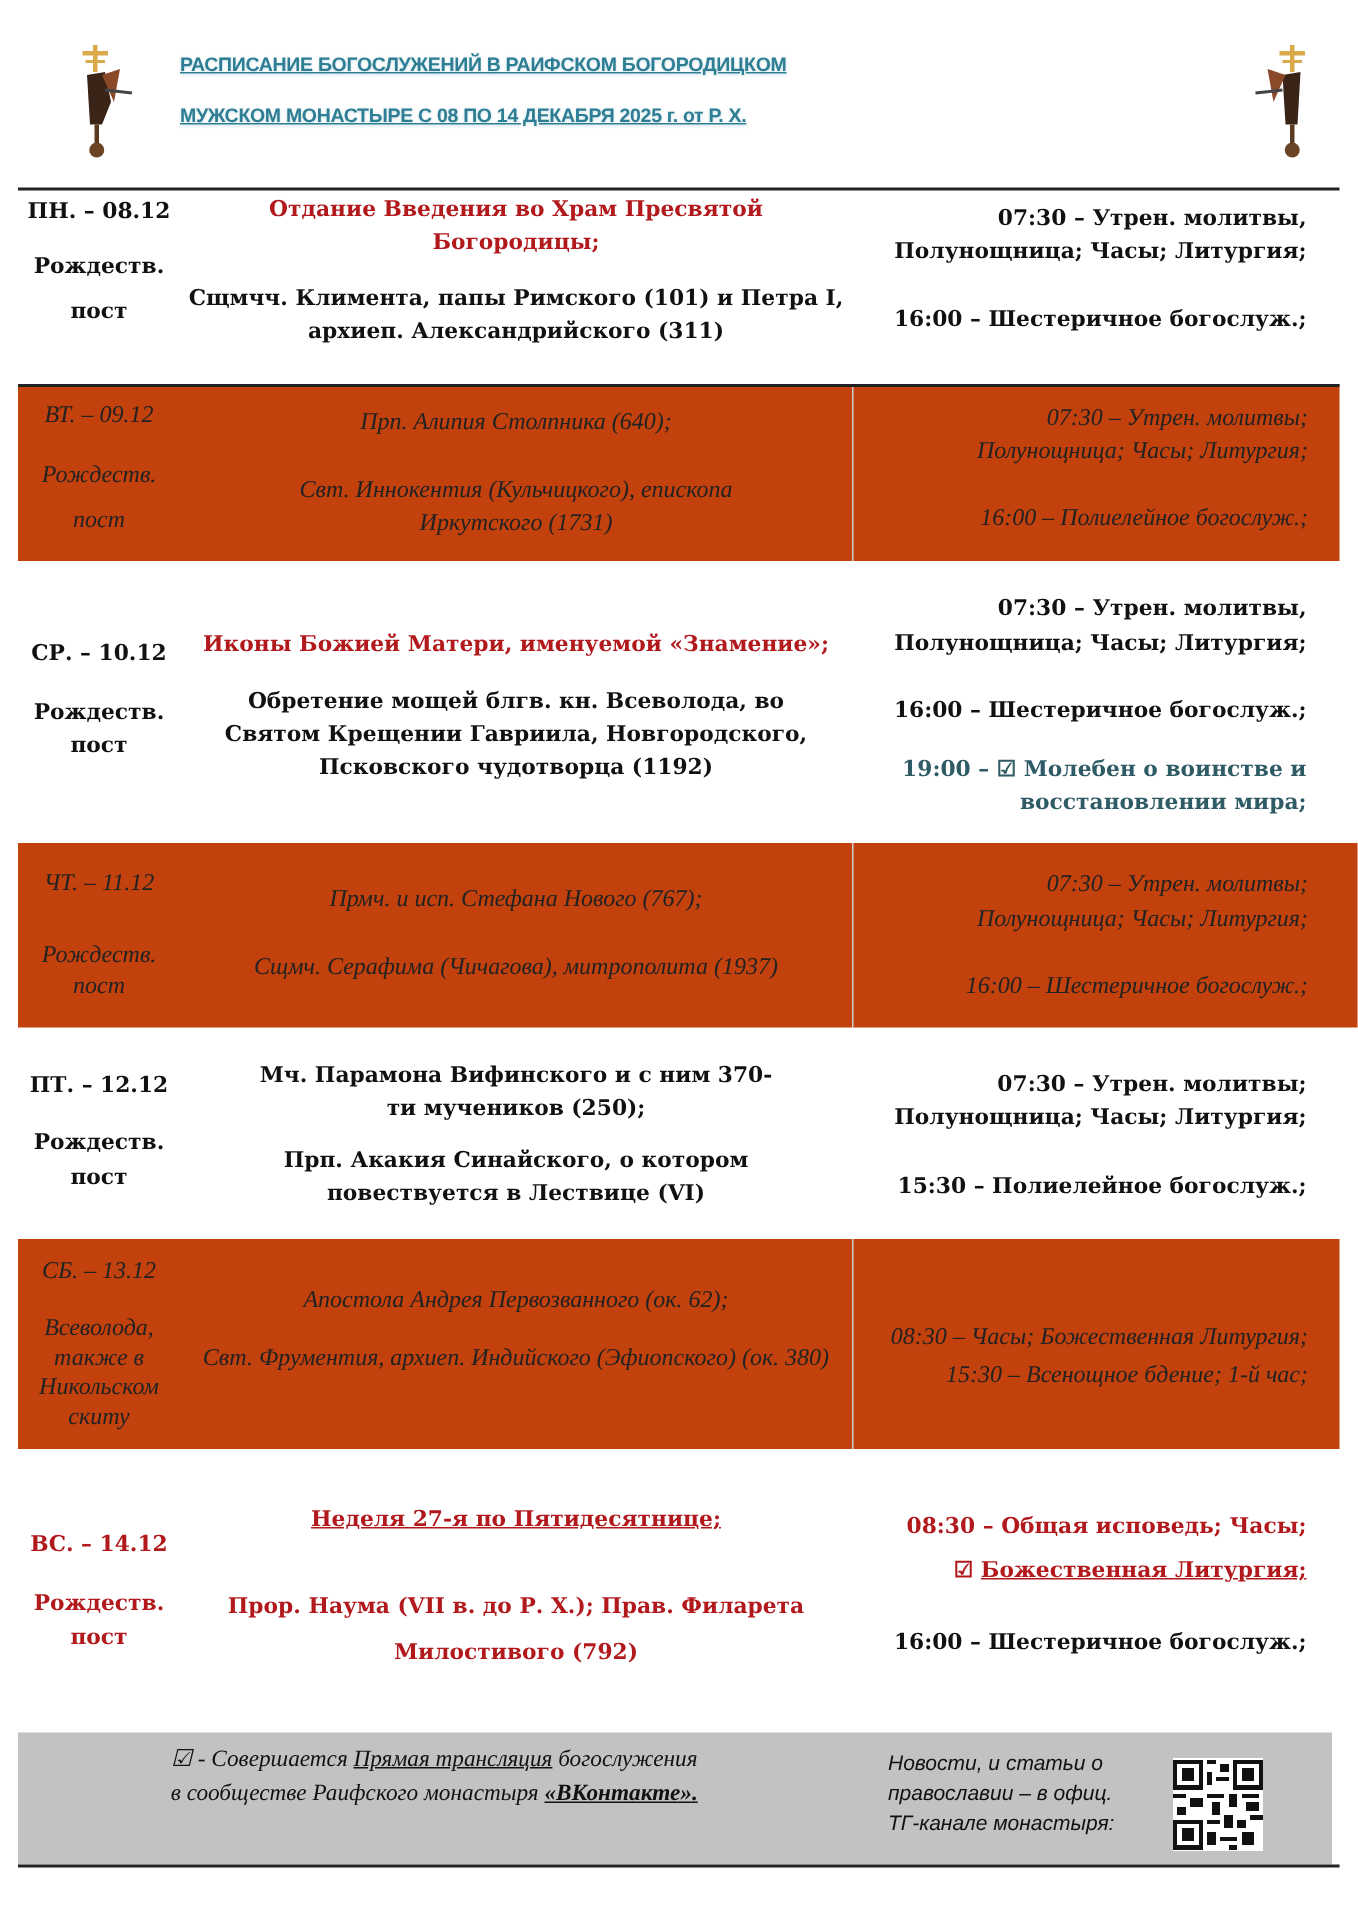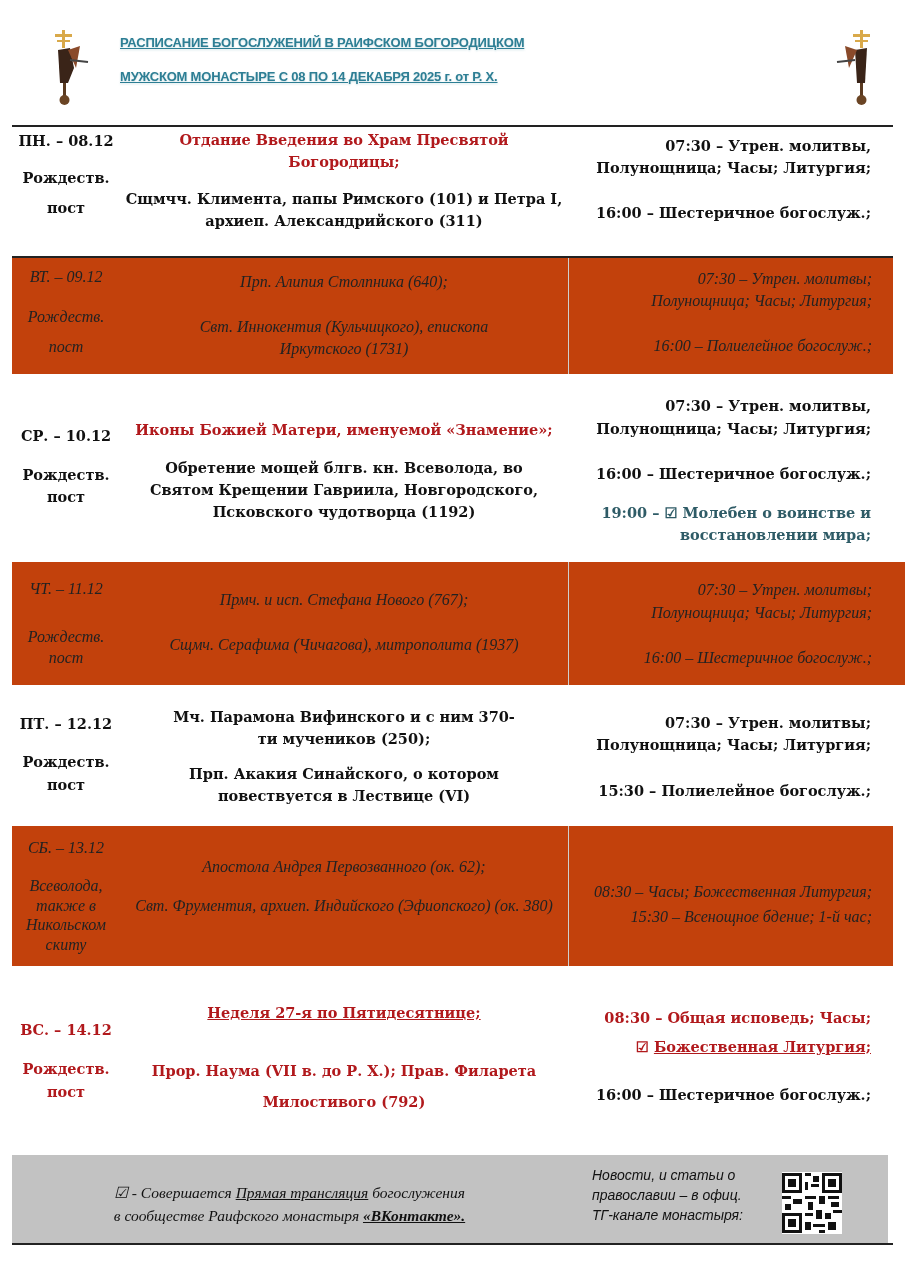--- a/index.html
+++ b/index.html
@@ -25,21 +25,21 @@
   .row.gray .c-times { border-left:1px solid #cfcfcf; }
   .t { position:absolute; left:0; right:0; font-size:14.5px; line-height:22px; font-weight:bold; }
   .it { font-family:"Liberation Serif", serif; font-style:italic; font-weight:normal; font-size:16px; color:#222; }
   .red { color:#b1191c; }
   .teal { color:#2e5b66; }
   .u { text-decoration:underline; }
   .times-time { }
 
   .footer { position:absolute; left:12px; top:1155px; width:876px; height:88px; background:#c2c2c2; }
   .footer-bottom { position:absolute; left:12px; top:1243px; width:881px; height:2px; background:#222; }
-  .f-left { position:absolute; left:0; top:26px; width:555px; text-align:center;
+  .f-left { position:absolute; left:0; top:6px; width:555px; text-align:center;
             font-family:"Liberation Serif", serif; font-style:italic; font-size:15.5px; line-height:23px; color:#111; }
   .f-right { position:absolute; left:580px; top:10px; width:180px;
              font-family:Liberation Sans, sans-serif; font-style:italic; font-size:14px; line-height:20px; color:#111; }
   .qr { position:absolute; left:770px; top:17px; width:60px; height:62px; background:#fff; }
 </style>
 </head>
 <body>
 
 <div class="header">
   <svg class="angel left" viewBox="0 0 50 80">

